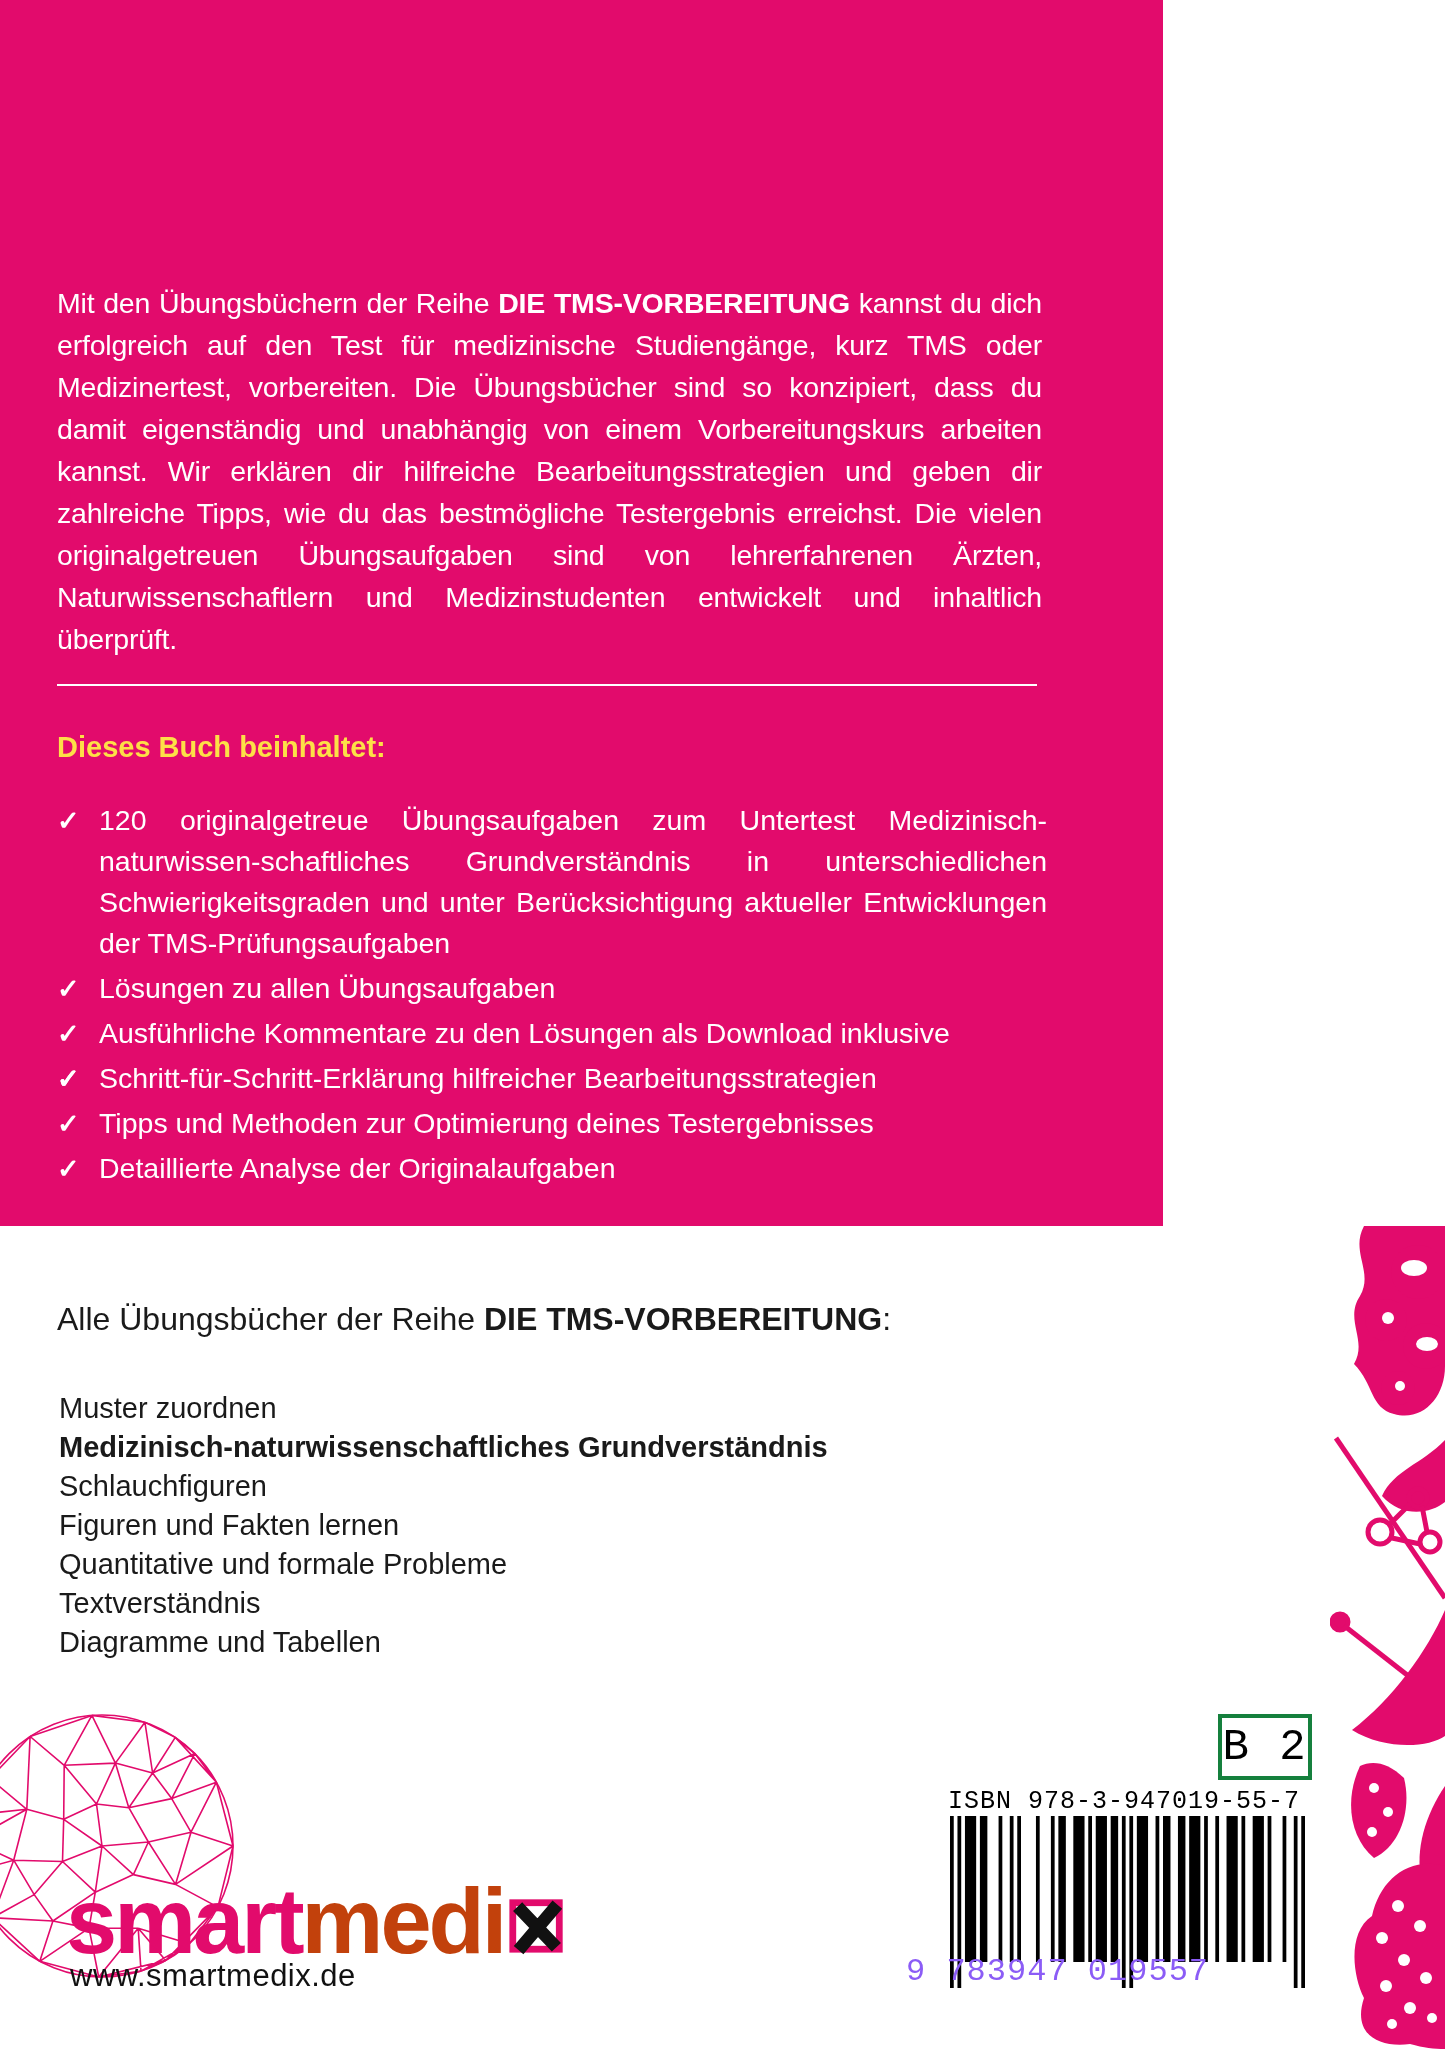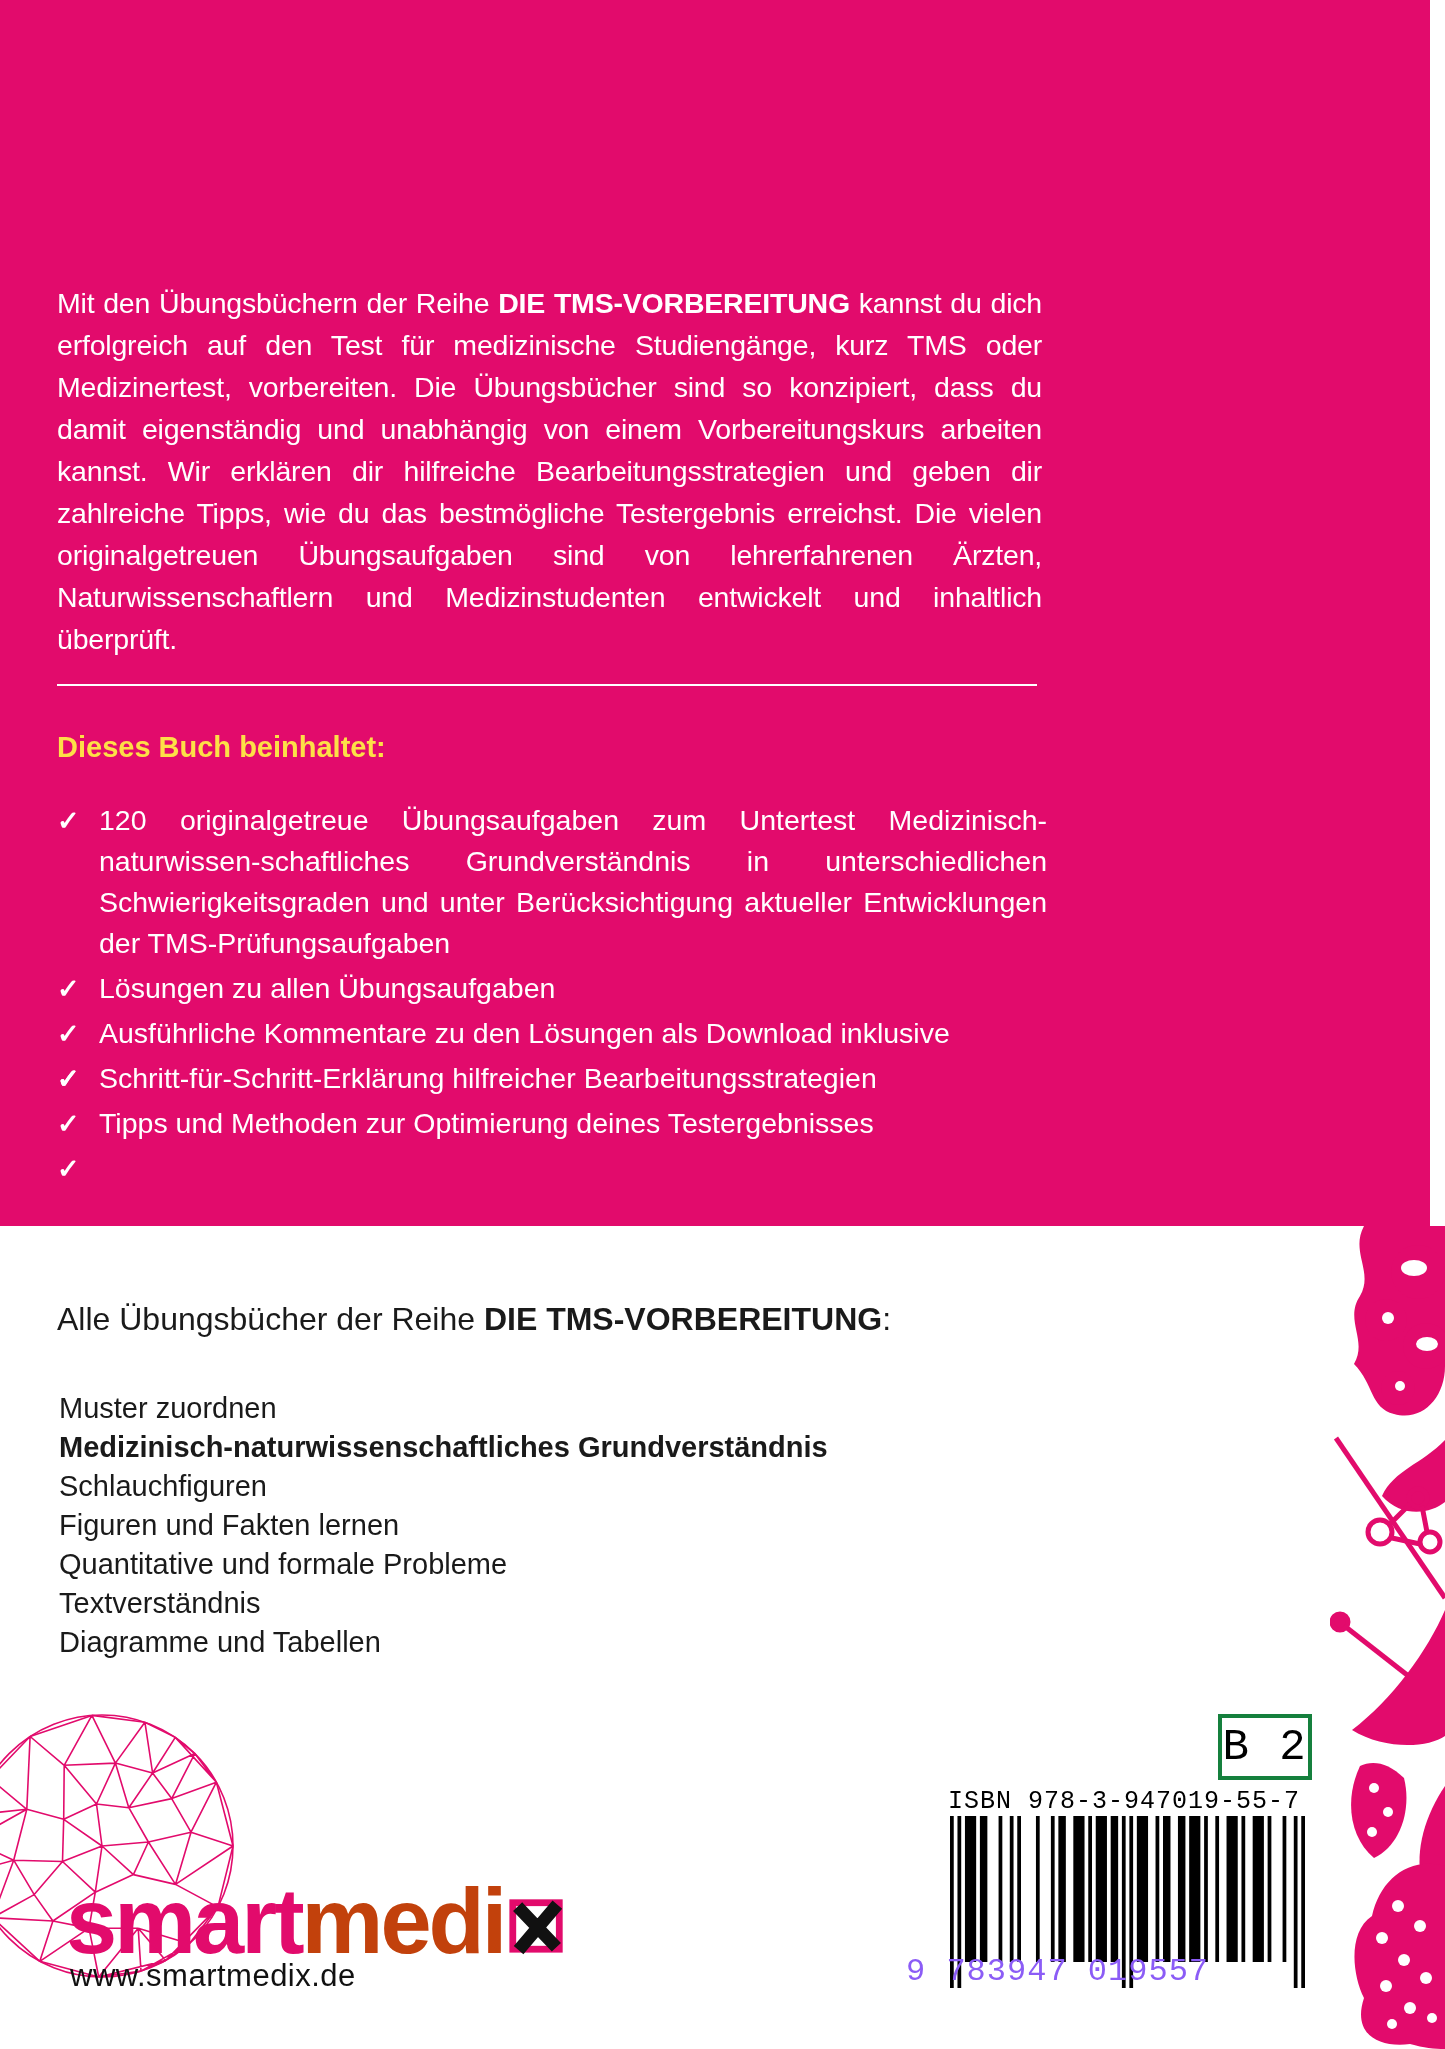--- a/index.html
+++ b/index.html
@@ -6,21 +6,21 @@
   .page{
     position:relative;
     width:1445px;height:2049px;
     background:#ffffff;
     overflow:hidden;
     font-family:"Liberation Sans", sans-serif;
     color:#1a1a1a;
   }
   
   .pink-band{
-    position:absolute;left:0;top:0;width:1430px;height:1226px;
+    position:absolute;left:0;top:0;width:1163px;height:1226px;
     background:#e20b6c;
   }
   .intro{
     position:absolute;left:57px;top:282px;width:985px;
     margin:0;
     font-size:28.5px;line-height:42px;letter-spacing:-0.2px;
     color:#ffffff;text-align:justify;
   }
   .intro strong{font-weight:700;}
   .divider{
@@ -145,20 +145,21 @@
           <span>Schritt-für-Schritt-Erklärung hilfreicher Bearbeitungsstrategien</span>
         </li>
 
         <li>
           <span class="check">✓</span>
           <span>Tipps und Methoden zur Optimierung deines Testergebnisses</span>
         </li>
 
         <li>
           <span class="check">✓</span>
+          <span>Detaillierte Analyse der Originalaufgaben</span>
         </li>
       </ul>
   </section>
 
   <p class="series-heading">
     <span>Alle Übungsbücher der Reihe </span><strong>DIE TMS-VORBEREITUNG</strong><span>:</span>
   </p>
 
   <ul class="book-list">
 

